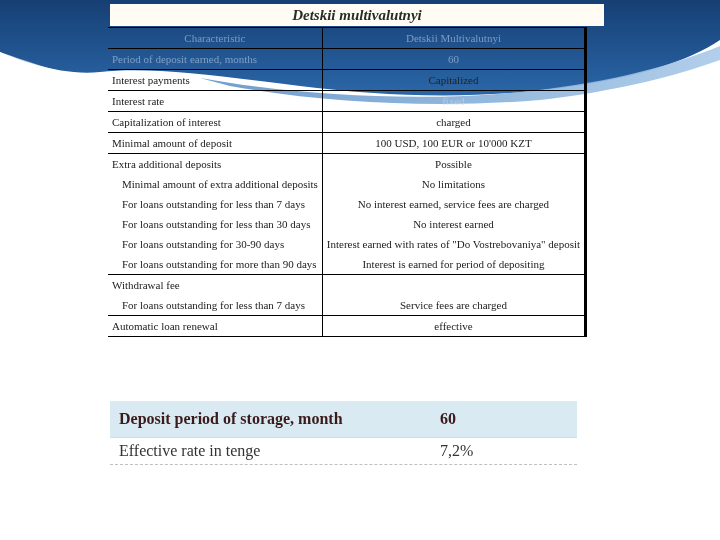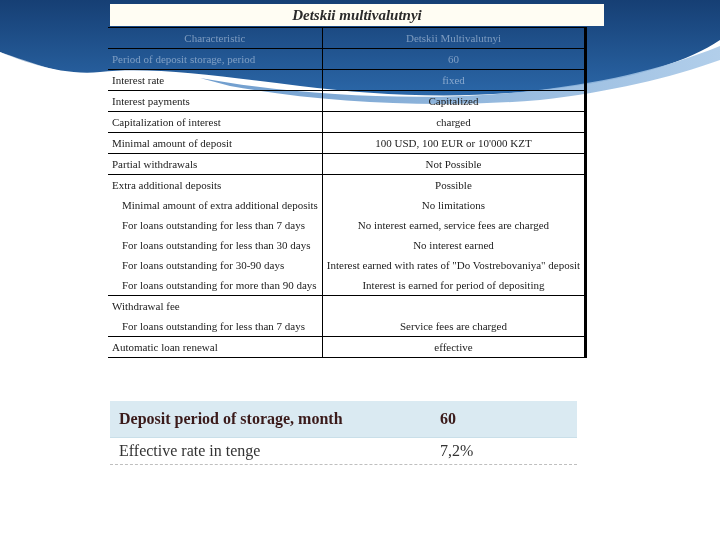--- a/index.html
+++ b/index.html
@@ -73,42 +73,38 @@
 
 <div class="title-box">Detskii multivalutnyi</div>
 
 <table class="main-table">
   <tbody>
     <tr class="sep hdr on-blue">
       <td class="c1">Characteristic</td>
       <td class="c2">Detskii Multivalutnyi</td>
     </tr>
     <tr class="sep on-blue">
-      <td class="c1">Period of deposit storage, period</td>
+      <td class="c1">Period of deposit earned, months</td>
       <td class="c2">60</td>
+    </tr>
+    <tr class="sep">
+      <td class="c1">Interest payments</td>
+      <td class="c2">Capitalized</td>
     </tr>
     <tr class="sep">
       <td class="c1">Interest rate</td>
       <td class="c2" style="color:rgba(200,215,235,0.6)">fixed</td>
-    </tr>
-    <tr class="sep">
-      <td class="c1">Interest payments</td>
-      <td class="c2">Capitalized</td>
     </tr>
     <tr class="sep">
       <td class="c1">Capitalization of  interest</td>
       <td class="c2">charged</td>
     </tr>
     <tr class="sep">
       <td class="c1">Minimal amount of deposit</td>
       <td class="c2">100 USD, 100 EUR or 10'000 KZT</td>
-    </tr>
-    <tr class="sep">
-      <td class="c1">Partial withdrawals</td>
-      <td class="c2">Not Possible</td>
     </tr>
     <tr class="sep">
       <td class="c1">Extra additional deposits</td>
       <td class="c2">Possible</td>
     </tr>
     <tr>
       <td class="c1 indent">Minimal amount of extra additional deposits</td>
       <td class="c2">No limitations</td>
     </tr>
     <tr>

